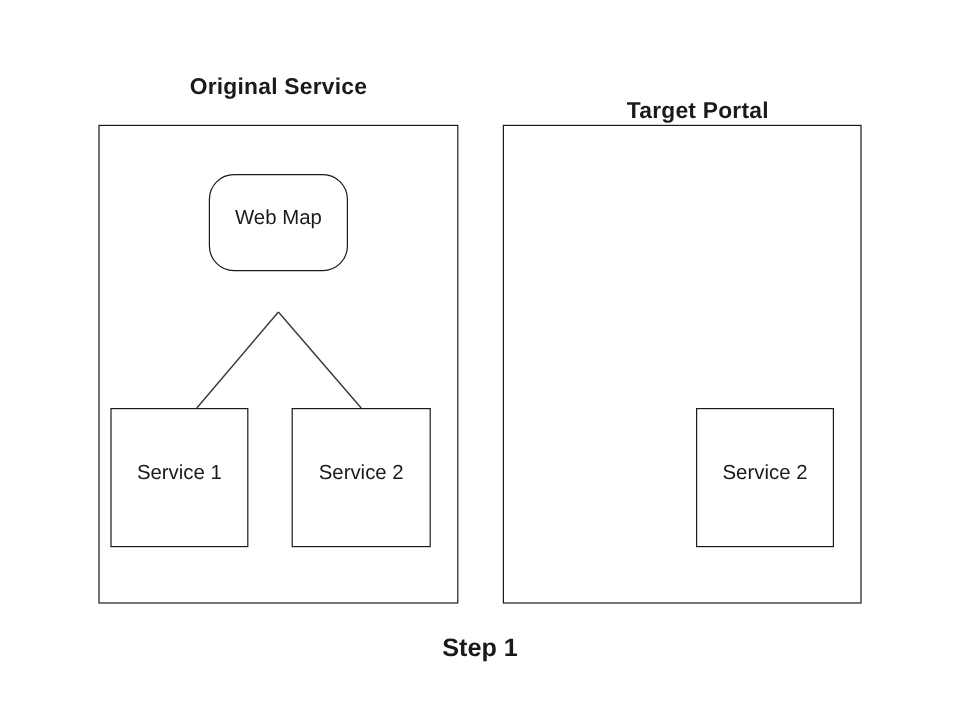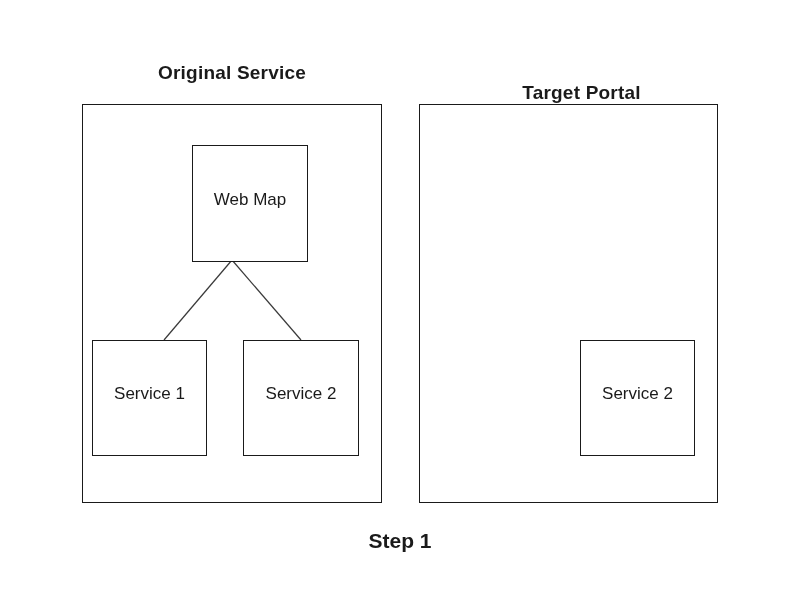--- a/index.html
+++ b/index.html
@@ -41,21 +41,21 @@
     border: 1px solid #1a1a1a;
     background: #ffffff;
     box-sizing: border-box;
     display: flex;
     align-items: center;
     justify-content: center;
     font-size: 17px;
     color: #1a1a1a;
     padding-bottom: 8px;
   }
-  .node-webmap          { left: 192px; top: 145px; width: 116px; height: 117px; }
+  .node-webmap          { left: 174px; top: 145px; width: 116px; height: 81px; border-radius: 21px; }
   .node-service1        { left: 92px; top: 340px; width: 115px; height: 116px; }
   .node-service2        { left: 243px; top: 340px; width: 116px; height: 116px; }
   .node-target-service2 { left: 580px; top: 340px; width: 115px; height: 116px; }
 
   .connectors {
     position: absolute;
     left: 0;
     top: 0;
     width: 800px;
     height: 600px;

